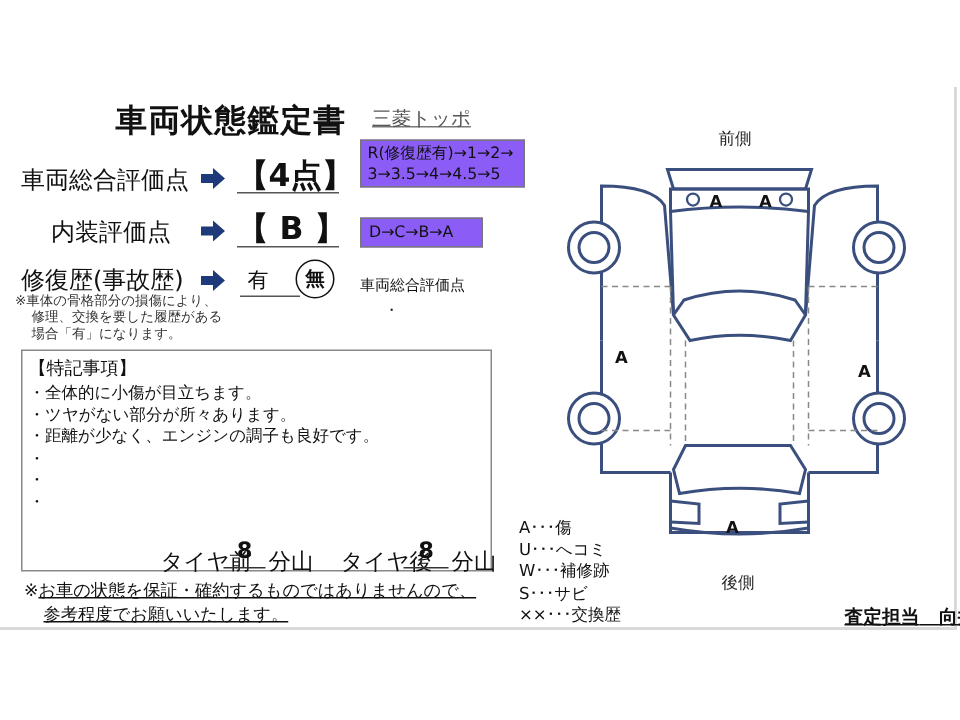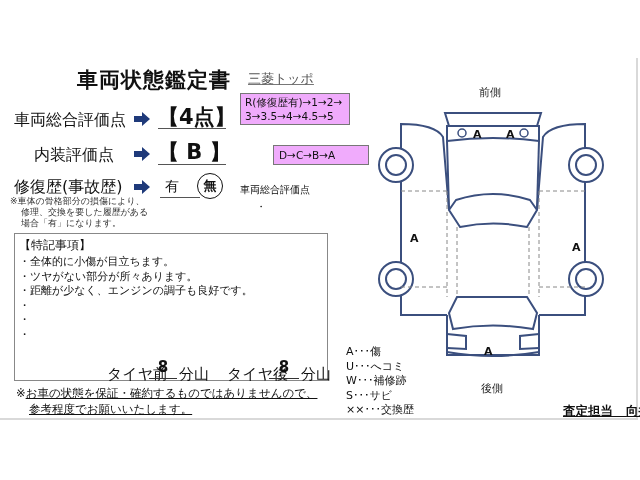--- a/index.html
+++ b/index.html
@@ -9,21 +9,21 @@
   .abs { position: absolute; white-space: nowrap; }
 
   .title { left: 77px; top: 66px; font-size: 21px; font-weight: bold; letter-spacing: 1px; color: #111; }
   .subtitle { left: 248px; top: 70px; font-size: 13px; color: #555; text-decoration: underline; text-decoration-color: #777; }
 
   .row-label { font-size: 16px; color: #111; }
   .arrow { width: 16px; height: 14px; }
   .score-value { font-size: 21px; font-weight: bold; color: #111; text-align: center; }
   .score-line { height: 1px; background: #555; }
 
-  .scale-box { border: 1px solid #777; font-size: 10.5px; line-height: 14px; padding: 1px 4px; color: #111; background: #f0abfc; }
+  .scale-box { border: 1px solid #777; font-size: 10.5px; line-height: 14px; padding: 1px 4px; color: #111; background: #8b5cf6; }
 
   .note-small { font-size: 9px; color: #333; line-height: 11px; }
 
   .remarks { left: 14px; top: 233px; width: 314px; height: 148px; border: 1px solid #888; }
   .remarks-title { font-size: 12px; color: #111; }
   .remark-line { font-size: 11px; color: #111; line-height: 14.5px; }
 
   .tire-label { font-size: 15px; color: #111; }
   .tire-value { font-size: 15px; font-weight: bold; color: #111; text-align: center; }
   .tire-underline { height: 1px; background: #333; }
@@ -56,21 +56,21 @@
   <div>R(修復歴有)→1→2→</div>
   <div>3→3.5→4→4.5→5</div>
 </div>
 
 <div class="abs row-label" style="left:34px; top:145px;">内装評価点</div>
 <svg class="abs arrow" style="left:134px; top:147px;" viewBox="0 0 16 14">
     <path d="M0 4 H8 V0 L16 7 L8 14 V10 H0 Z" fill="#1f3a7a"></path>
   </svg>
 <div class="abs score-value" style="left:158px; top:138px; width:68px;">【 B 】</div>
 <div class="abs score-line" style="left:158px; top:164px; width:68px;"></div>
-<div class="abs scale-box" style="left:240px; top:145px; width:96px; padding:2px 5px;margin-left:33px;">D→C→B→A</div>
+<div class="abs scale-box" style="left:240px; top:145px; width:82px; padding:2px 5px;">D→C→B→A</div>
 
 <div class="abs row-label" style="left:14px; top:177px;">修復歴(事故歴)</div>
 <svg class="abs arrow" style="left:134px; top:180px;" viewBox="0 0 16 14">
     <path d="M0 4 H8 V0 L16 7 L8 14 V10 H0 Z" fill="#1f3a7a"></path>
   </svg>
 <div class="abs" style="left:165px; top:178px; font-size:14px;">有</div>
 <div class="abs score-line" style="left:160px; top:197px; width:40px;"></div>
 <div class="abs circle-mark" style="left:197px; top:173px;">無</div>
 <div class="abs" style="left:240px; top:183px; font-size:10px;">車両総合評価点</div>
 <div class="abs" style="left:256px; top:200px; font-size:10px;">・</div>

